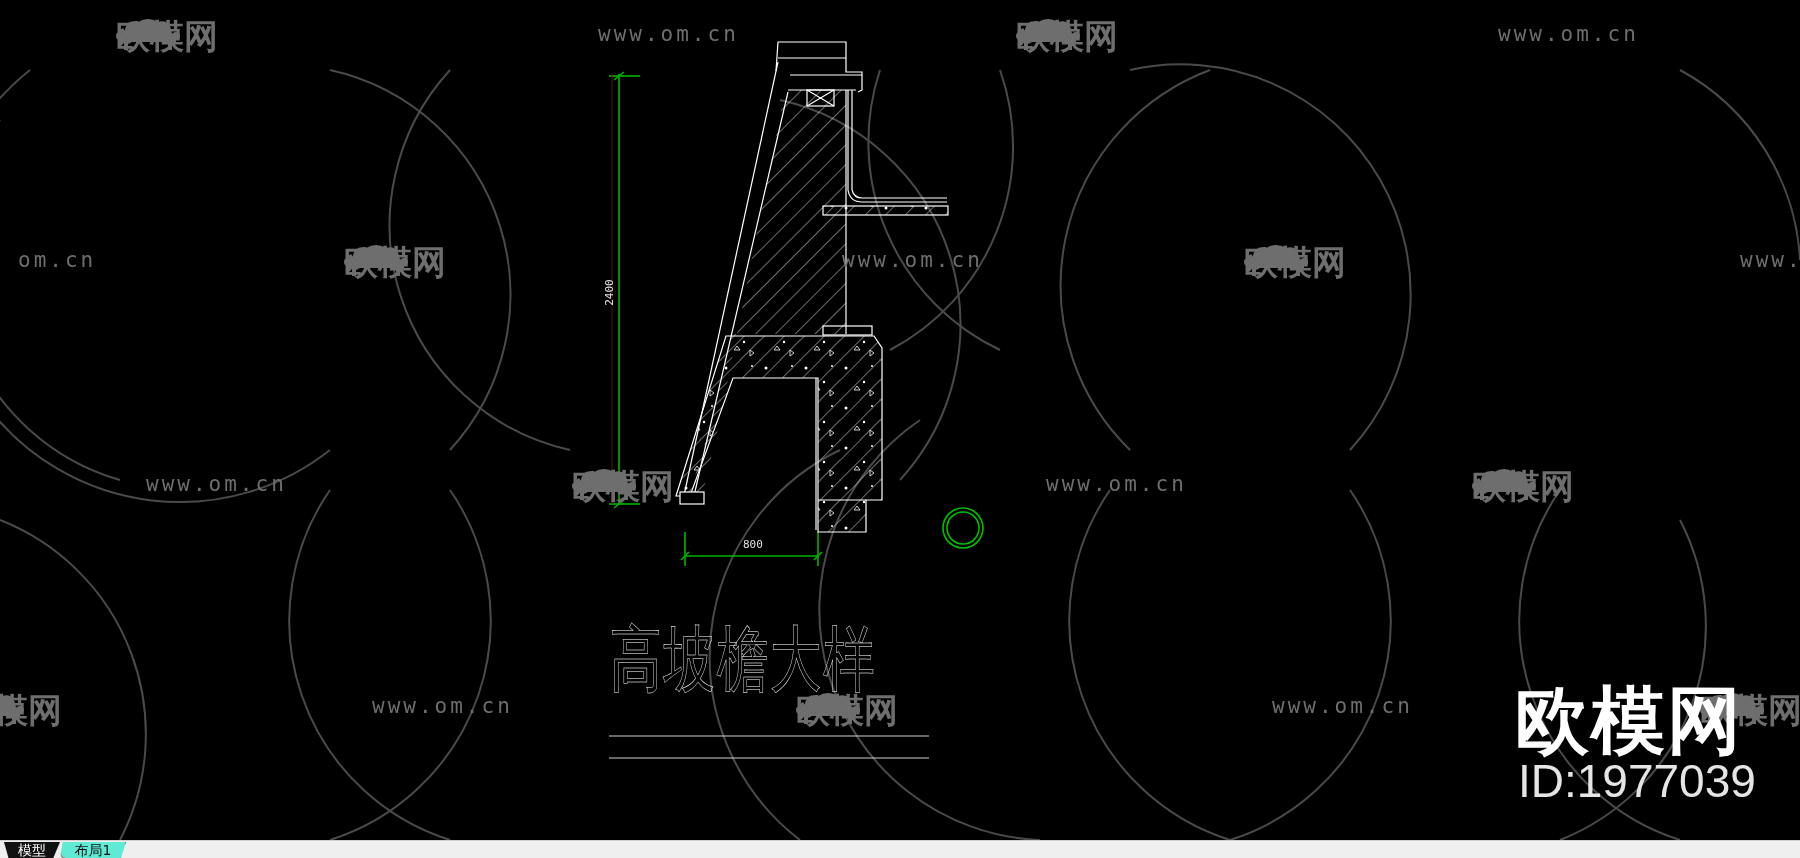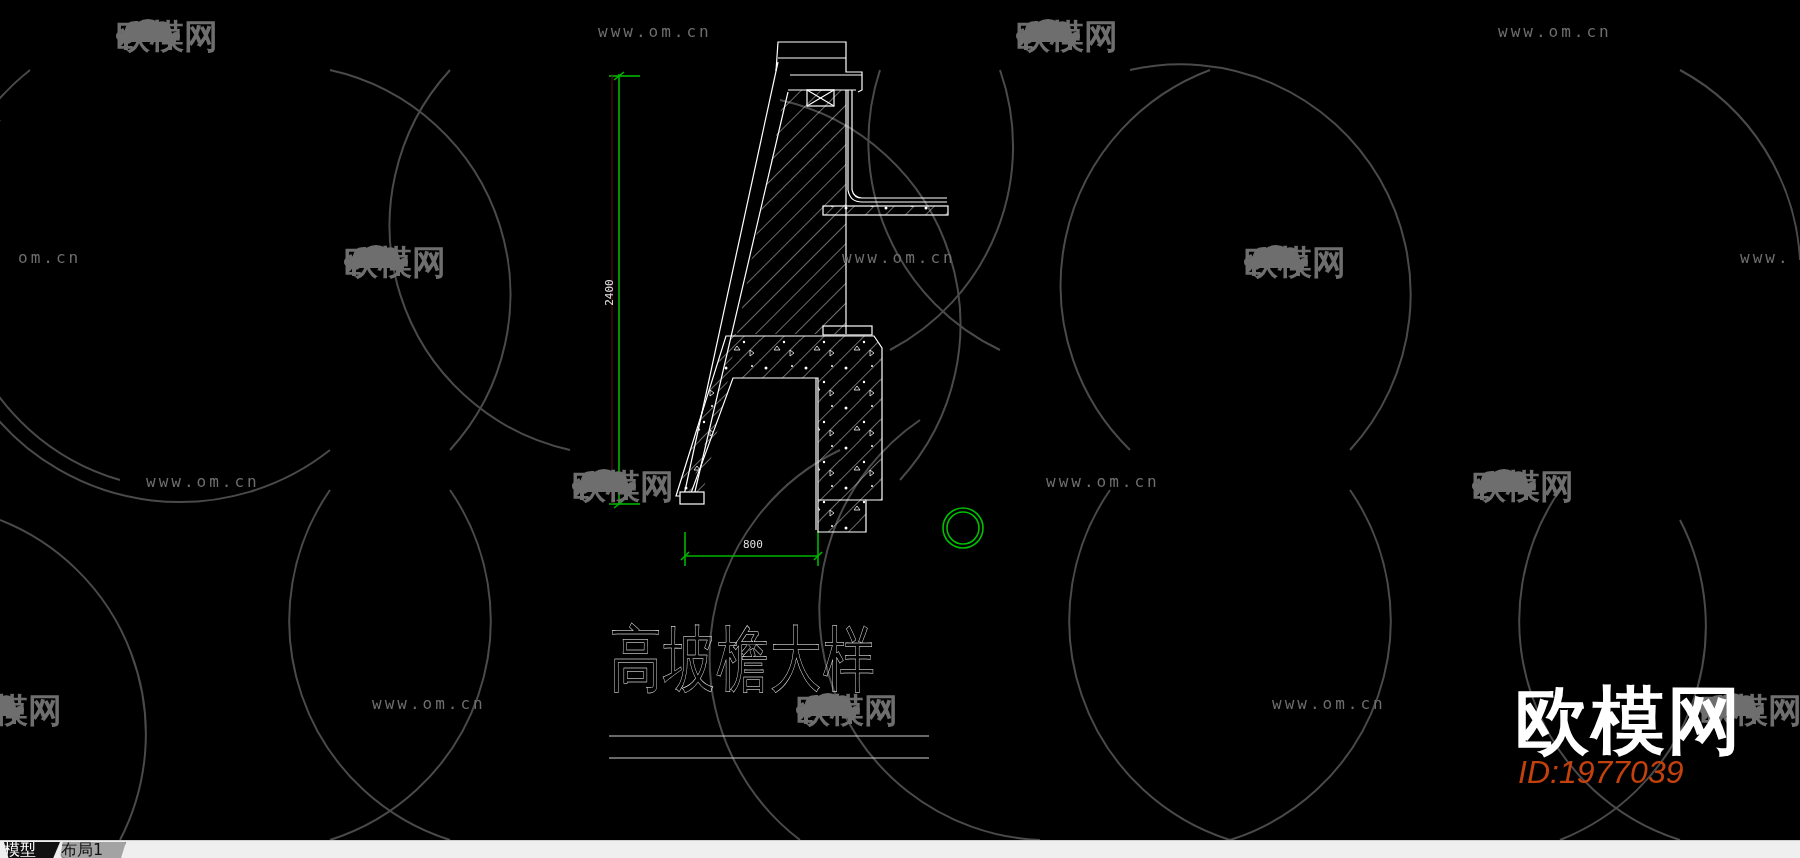--- a/index.html
+++ b/index.html
@@ -8,59 +8,59 @@
       background: #000; position: relative;
       font-family: "DejaVu Sans", sans-serif;
     }
     #canvas {
       position: absolute; left: 0; top: 0; width: 1800px; height: 840px;
       background: #000;
     }
     #canvas svg { position: absolute; left: 0; top: 0; }
     .wm-text {
       position: absolute; color: #6e6e6e; font-family: "DejaVu Sans Mono", monospace;
-      font-size: 16px; letter-spacing: 3px; white-space: nowrap;
+      font-size: 21px; letter-spacing: 3px; white-space: nowrap;
     }
     .wm-logo {
       position: absolute; color: #6e6e6e; font-family: "DejaVu Sans", sans-serif;
       font-size: 34px; font-weight: bold; white-space: nowrap; display: flex; align-items: center; gap: 6px;
     }
     .sofa { width: 64px; height: 38px; display: inline-block; }
     .title-cad {
       position: absolute; left: 610px; top: 612px; color: #e8e8e8;
       font-family: "DejaVu Sans", sans-serif; font-weight: 200; font-size: 72px;
       letter-spacing: 2px; transform: scaleX(0.72); transform-origin: left top;
       white-space: nowrap; -webkit-text-stroke: 0.5px #fff; color: transparent;
     }
     .brand-big {
       position: absolute; left: 1515px; top: 672px; color: #fff;
       font-family: "DejaVu Sans", sans-serif; font-size: 74px; font-weight: bold; letter-spacing: 2px;
       white-space: nowrap;
     }
     .brand-id {
-      position: absolute; left: 1518px; top: 754px; color: #c2410c;
-      font-family: "Liberation Sans", sans-serif; font-size: 32px; white-space: nowrap; font-style: italic;
+      position: absolute; left: 1518px; top: 754px; color: #e5e5e5;
+      font-family: "Liberation Sans", sans-serif; font-size: 46px; white-space: nowrap;
     }
     .dim-text {
       position: absolute; color: #e0e0e0; font-family: "DejaVu Sans Mono", monospace; font-size: 11px;
     }
     #tabbar {
       position: absolute; left: 0; top: 840px; width: 1800px; height: 18px;
       background: #efefef; border-top: 1px solid #d0d0d0;
     }
     .tab {
-      position: absolute; top: 1px; height: 16px; font-size: 16px; line-height: 16px;
-      cursor: pointer; font-family: "DejaVu Sans", sans-serif;
+      position: absolute; top: 1px; height: 16px; font-size: 14px; line-height: 16px;
+      text-align: center; cursor: pointer; font-family: "DejaVu Sans", sans-serif;
     }
     .tab-model {
       left: 4px; width: 56px; background: #111; color: #fff;
       clip-path: polygon(0 0, 100% 0, 88% 100%, 8% 100%);
     }
     .tab-layout {
-      left: 60px; width: 64px; background: #a3a3a3; color: #111;
+      left: 60px; width: 64px; background: #5eead4; color: #111;
       border: 1px solid #777; border-top: none; border-radius: 0 0 6px 6px;
       clip-path: polygon(4% 0, 100% 0, 92% 100%, 0 100%);
     }
   </style>
 </head>
 <body>
 
 <div id="canvas">
 
   <svg width="1800" height="840" viewBox="0 0 1800 840">

